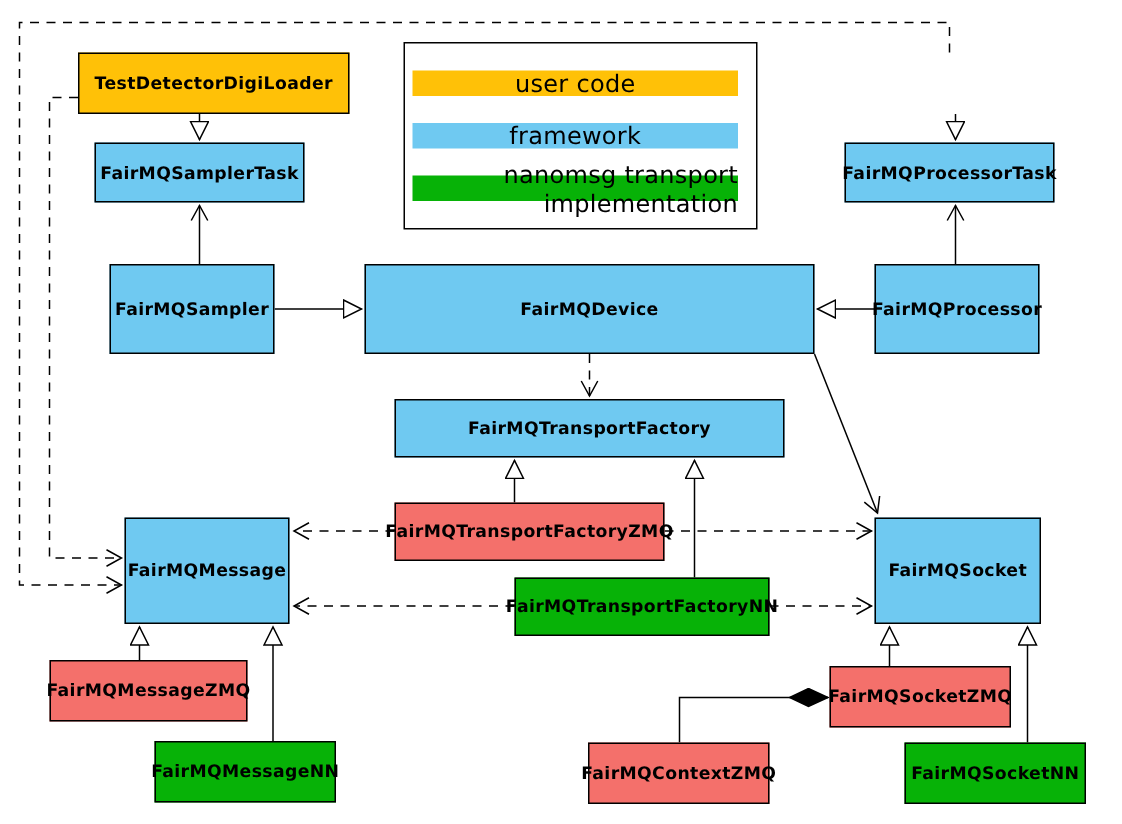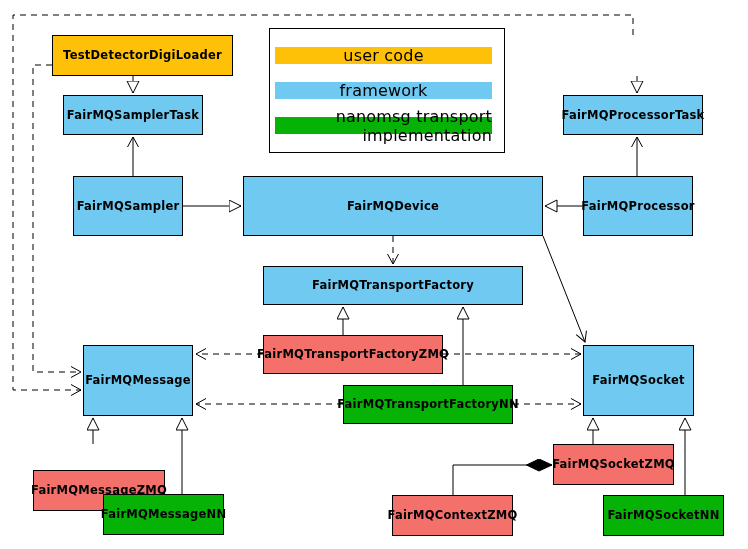--- a/index.html
+++ b/index.html
@@ -91,20 +91,20 @@
   <div class="node fill-framework" style="left:583px;top:176px;width:110px;height:60px">FairMQProcessor</div>
 
   <div class="node fill-framework abstract" style="left:263px;top:266px;width:260px;height:39px">FairMQTransportFactory</div>
 
   <div class="node fill-zeromq" style="left:263px;top:335px;width:180px;height:39px">FairMQTransportFactoryZMQ</div>
   <div class="node fill-nanomsg" style="left:343px;top:385px;width:170px;height:39px">FairMQTransportFactoryNN</div>
 
   <div class="node fill-framework abstract" style="left:83px;top:345px;width:110px;height:71px">FairMQMessage</div>
   <div class="node fill-framework abstract" style="left:583px;top:345px;width:111px;height:71px">FairMQSocket</div>
 
-  <div class="node fill-zeromq" style="left:33px;top:470px;width:132px;height:41px">FairMQMessageZMQ</div>
+  <div class="node fill-zeromq" style="left:33px;top:440px;width:132px;height:41px">FairMQMessageZMQ</div>
   <div class="node fill-nanomsg" style="left:103px;top:494px;width:121px;height:41px">FairMQMessageNN</div>
 
   <div class="node fill-zeromq" style="left:392px;top:495px;width:121px;height:41px">FairMQContextZMQ</div>
   <div class="node fill-zeromq" style="left:553px;top:444px;width:121px;height:41px">FairMQSocketZMQ</div>
   <div class="node fill-nanomsg" style="left:603px;top:495px;width:121px;height:41px">FairMQSocketNN</div>
 
 </div>
 
 </body></html>

